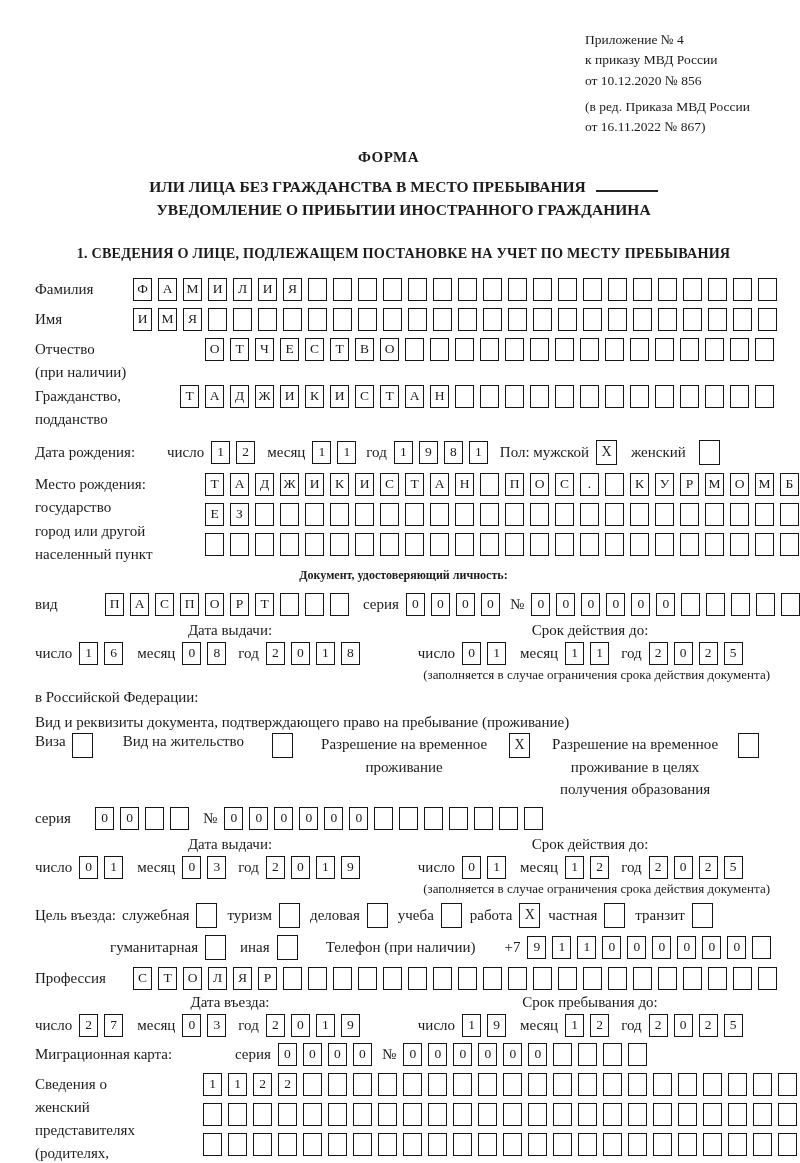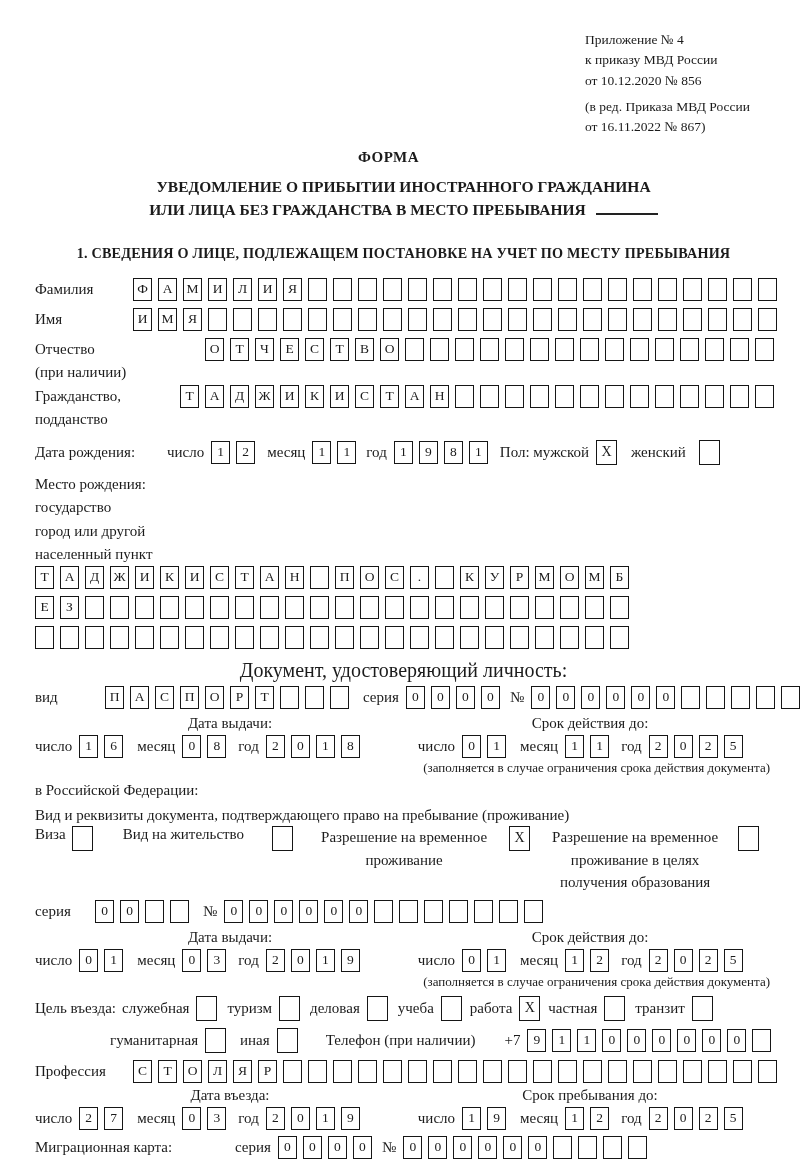--- a/index.html
+++ b/index.html
@@ -50,24 +50,24 @@
     <div>Приложение № 4</div>
     <div>к приказу МВД России</div>
     <div>от 10.12.2020 № 856</div>
     <div class="sub">(в ред. Приказа МВД России</div>
     <div>от 16.11.2022 № 867)</div>
   </div>
 
   <div class="forma">ФОРМА</div>
 
   <div class="title">
-    <div>УВЕДОМЛЕНИЕ О ПРИБЫТИИ ИНОСТРАННОГО ГРАЖДАНИНА</div>
     <div>
       <span>ИЛИ ЛИЦА БЕЗ ГРАЖДАНСТВА В МЕСТО ПРЕБЫВАНИЯ</span><span class="uline"></span>
     </div>
+    <div>УВЕДОМЛЕНИЕ О ПРИБЫТИИ ИНОСТРАННОГО ГРАЖДАНИНА</div>
   </div>
 
   <div class="sec1">1. СВЕДЕНИЯ О ЛИЦЕ, ПОДЛЕЖАЩЕМ ПОСТАНОВКЕ НА УЧЕТ ПО МЕСТУ ПРЕБЫВАНИЯ</div>
 
   <div class="frow" style="margin-bottom:7px;">
     <span class="lbl" style="width:98px;">Фамилия</span>
     <span class="cells">
         <span class="cb">Ф</span>
         <span class="cb">А</span>
         <span class="cb">М</span>
@@ -212,21 +212,21 @@
         <span class="cb">9</span>
         <span class="cb">8</span>
         <span class="cb">1</span>
       </span>
     <span class="dl" style="margin-left:12px;">Пол: мужской</span>
     <span class="bx">X</span>
     <span class="dl" style="margin-left:14px;">женский</span>
     <span class="bx" style="margin-left:6px;"></span>
   </div>
 
-  <div class="frow top" style="margin-bottom:10px;flex-direction:column;">
+  <div class="frow top" style="margin-bottom:2px;">
     <span class="lbl stack" style="width:170px;line-height:1.55;">
       <span>Место рождения:</span><br>
       <span>государство</span><br>
       <span>город или другой</span><br>
       <span>населенный пункт</span>
     </span>
     <span class="stack" style="display:flex;flex-direction:column;gap:7px;">
       <span class="cells">
           <span class="cb">Т</span>
           <span class="cb">А</span>
@@ -301,21 +301,21 @@
           <span class="cb"></span>
           <span class="cb"></span>
           <span class="cb"></span>
           <span class="cb"></span>
           <span class="cb"></span>
           <span class="cb"></span>
         </span>
     </span>
   </div>
 
-  <div class="centerlbl" style="font-weight:normal;font-size:20px;margin:0 0 4px 0;">Документ, удостоверяющий личность:</div>
+  <div class="centerlbl" style="font-weight:bold;font-size:12px;margin:0 0 10px 0;">Документ, удостоверяющий личность:</div>
 
   <div class="frow" style="margin-bottom:6px;">
     <span class="lbl" style="width:70px;">вид</span>
     <span class="cells">
         <span class="cb">П</span>
         <span class="cb">А</span>
         <span class="cb">С</span>
         <span class="cb">П</span>
         <span class="cb">О</span>
         <span class="cb">Р</span>

